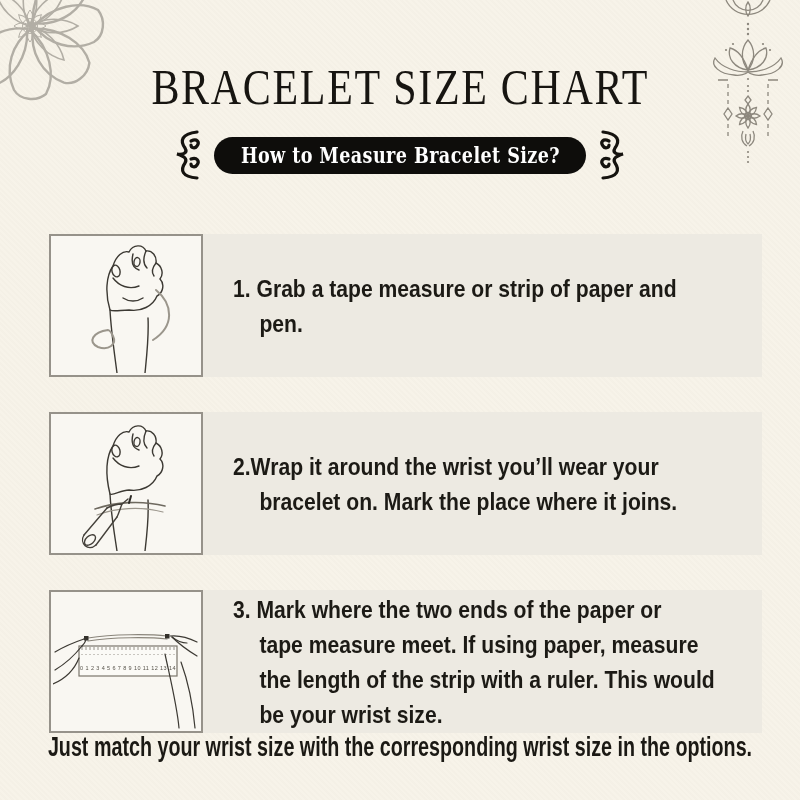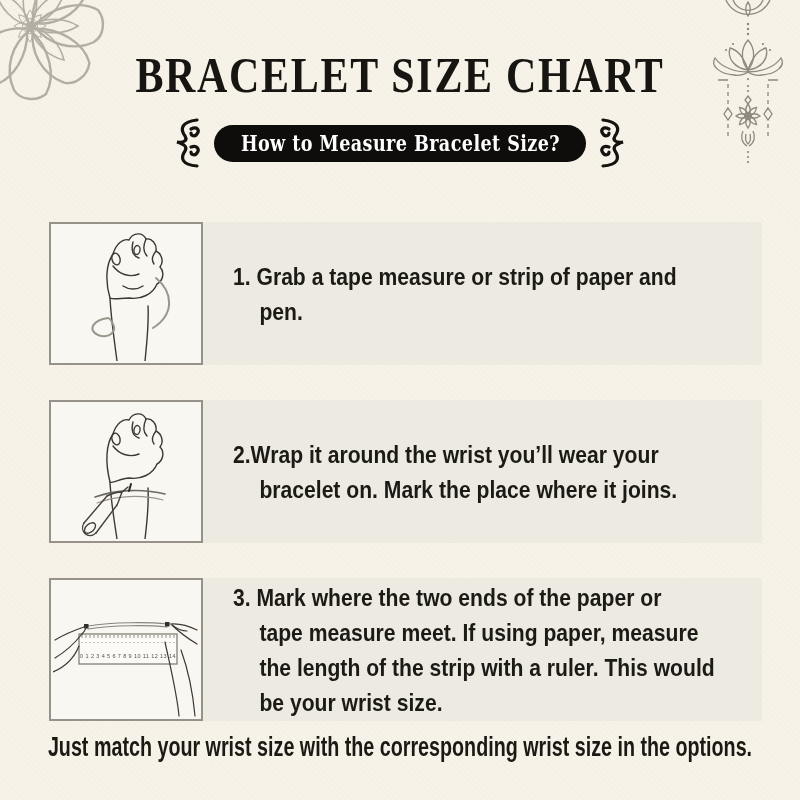--- a/index.html
+++ b/index.html
@@ -10,21 +10,21 @@
     font-family:"Liberation Sans", sans-serif;
     color:#1c1a15;
   }
   
   .mandala{position:absolute;top:-6px;left:-10px;pointer-events:none;}
   .lotus{position:absolute;top:0;right:6px;pointer-events:none;}
 
   
   .header{position:relative;text-align:center;padding-top:48px;}
   .title{
-    margin:0;font-family:"Liberation Serif", serif;font-weight:700;
+    margin:12px;font-family:"Liberation Serif", serif;font-weight:400;
     font-size:50px;line-height:54px;letter-spacing:2px;color:#171511;
     white-space:nowrap;
   }
   .title .squeeze{display:inline-block;transform:scaleX(0.84);transform-origin:center;white-space:nowrap;}
   .badge-row{margin-top:14px;display:flex;justify-content:center;align-items:center;gap:12px;}
   .pill{
     width:372px;height:37px;background:#0e0d0b;border-radius:19px;
     display:flex;align-items:center;justify-content:center;overflow:visible;
   }
   .pill .squeeze{

